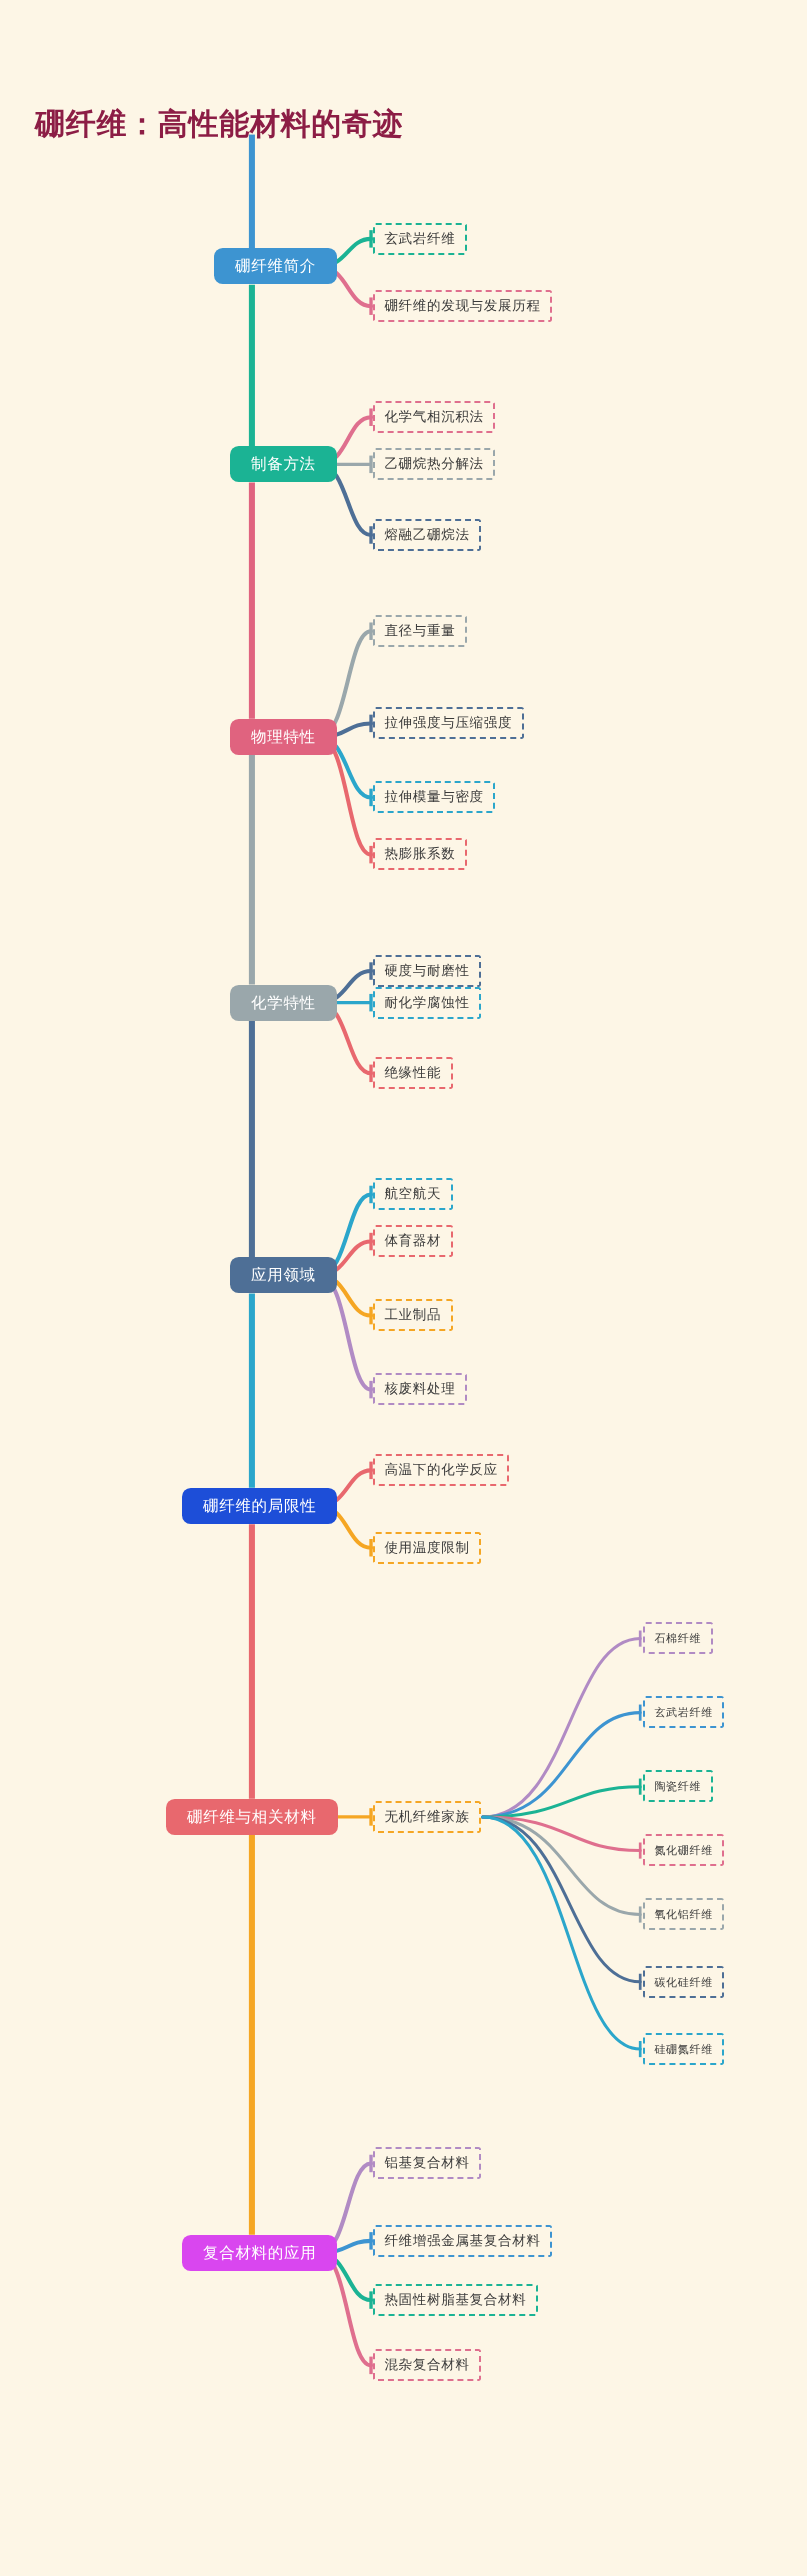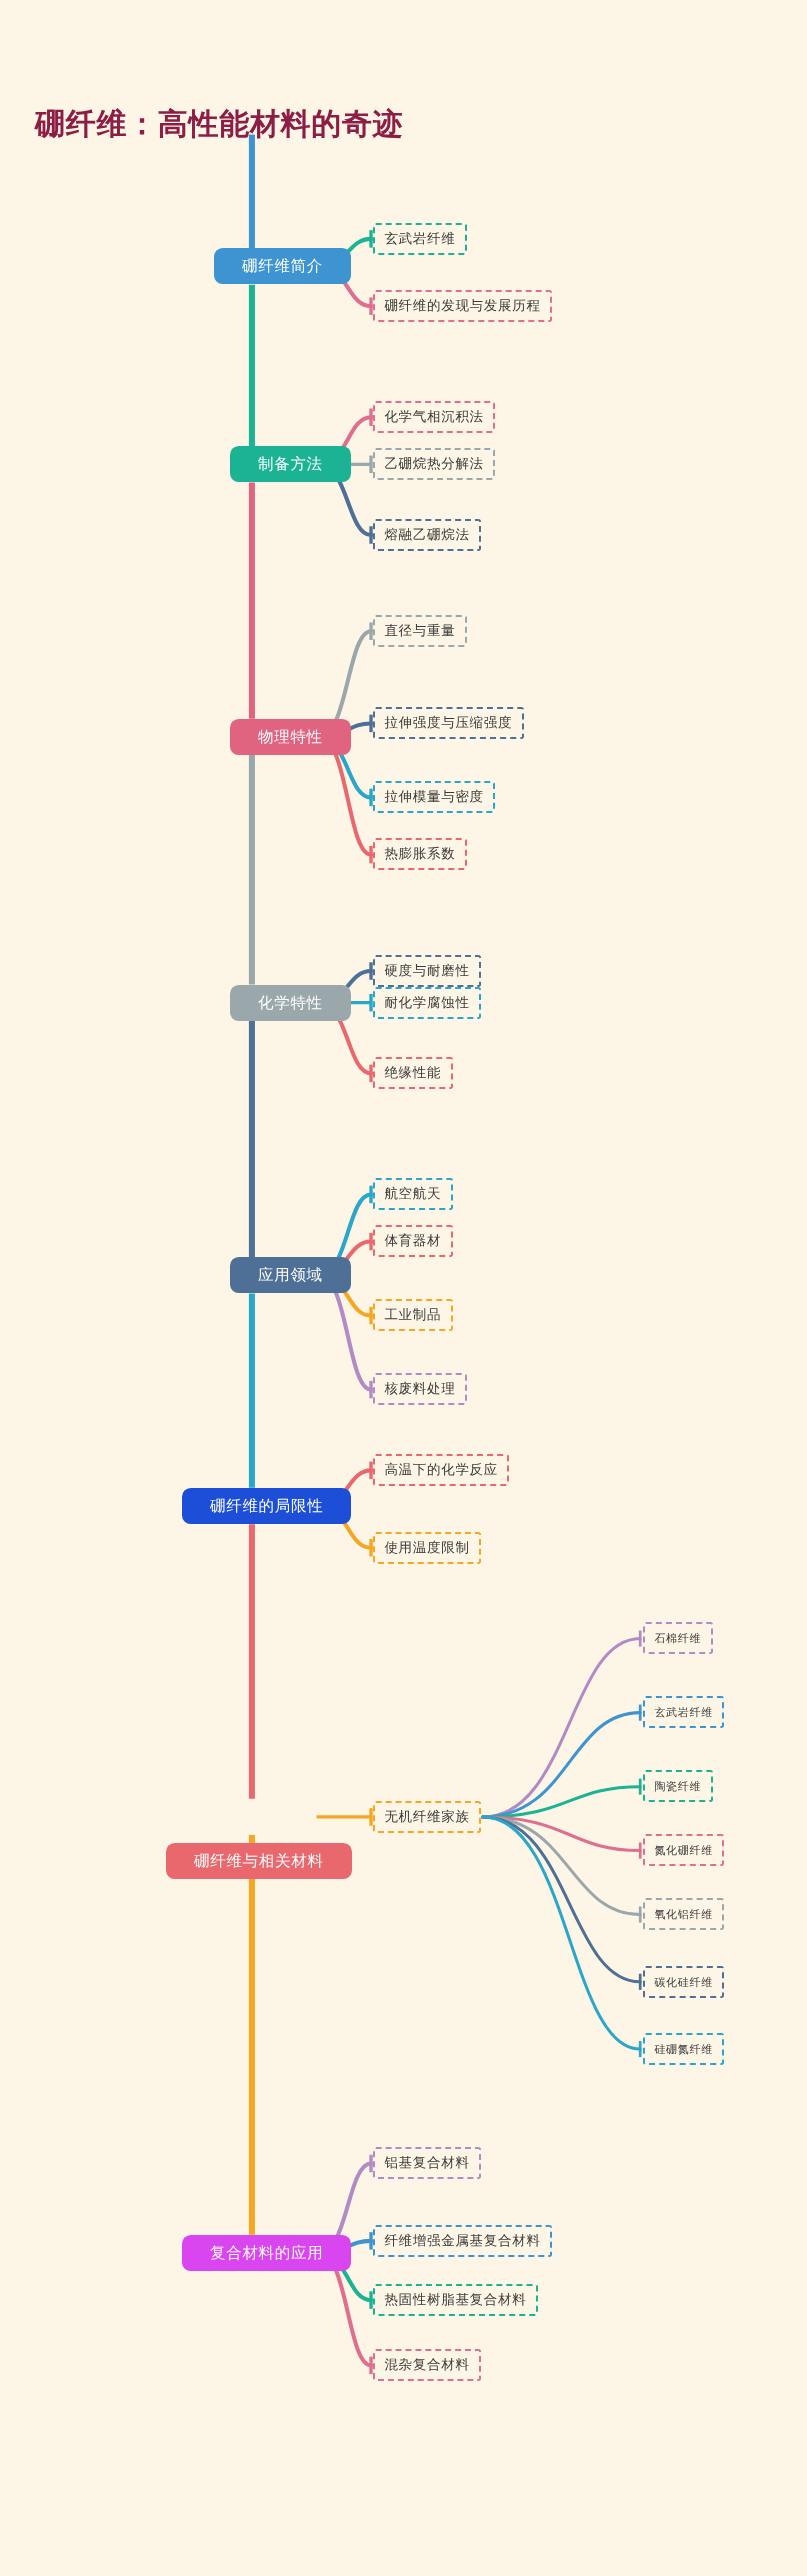--- a/index.html
+++ b/index.html
@@ -18,21 +18,21 @@
     white-space:nowrap;
   }
   .branch{
     position:absolute;
     color:#ffffff;
     font-size:15.5px;
     border-radius:8.7px;
     display:flex;align-items:center;justify-content:center;
     white-space:nowrap;
     box-sizing:border-box;
-    padding:0 28px;
+    padding:0 21px;
     letter-spacing:0.7px;
   }
   .leaf{
     position:absolute;
     color:#3a3a3a;
     font-size:13.5px;
     border:2.7px dashed #999;
     border-radius:2.7px;
     background:transparent;
     display:flex;align-items:center;
@@ -183,21 +183,21 @@
     </div>
     <div class="branch" style="left: 182px; background: #1d4ed8; height: 36px; top: 1488px; width: auto;">
       <span>硼纤维的局限性</span>
     </div>
     <div class="leaf" style="left: 373px; border-color: rgb(232, 104, 110); height: 32px; top: 1454px;">
       <span>高温下的化学反应</span>
     </div>
     <div class="leaf" style="left: 373px; border-color: rgb(245, 166, 35); height: 32px; top: 1532px;">
       <span>使用温度限制</span>
     </div>
-    <div class="branch" style="left: 166px; background: rgb(232, 104, 110); height: 36px; top: 1799px; width: auto; margin-top: 44px;">
+    <div class="branch" style="left: 166px; background: rgb(232, 104, 110); height: 36px; top: 1799px; width: auto;">
       <span>硼纤维与相关材料</span>
     </div>
     <div class="leaf" style="left: 373px; border-color: rgb(245, 166, 35); height: 32px; top: 1801px;">
       <span>无机纤维家族</span>
     </div>
     <div class="leaf sub" style="left: 643px; border-color: rgb(177, 139, 196); height: 32px; top: 1622px;">
       <span>石棉纤维</span>
     </div>
     <div class="leaf sub" style="left: 643px; border-color: rgb(61, 148, 209); height: 32px; top: 1696px;">
       <span>玄武岩纤维</span>

